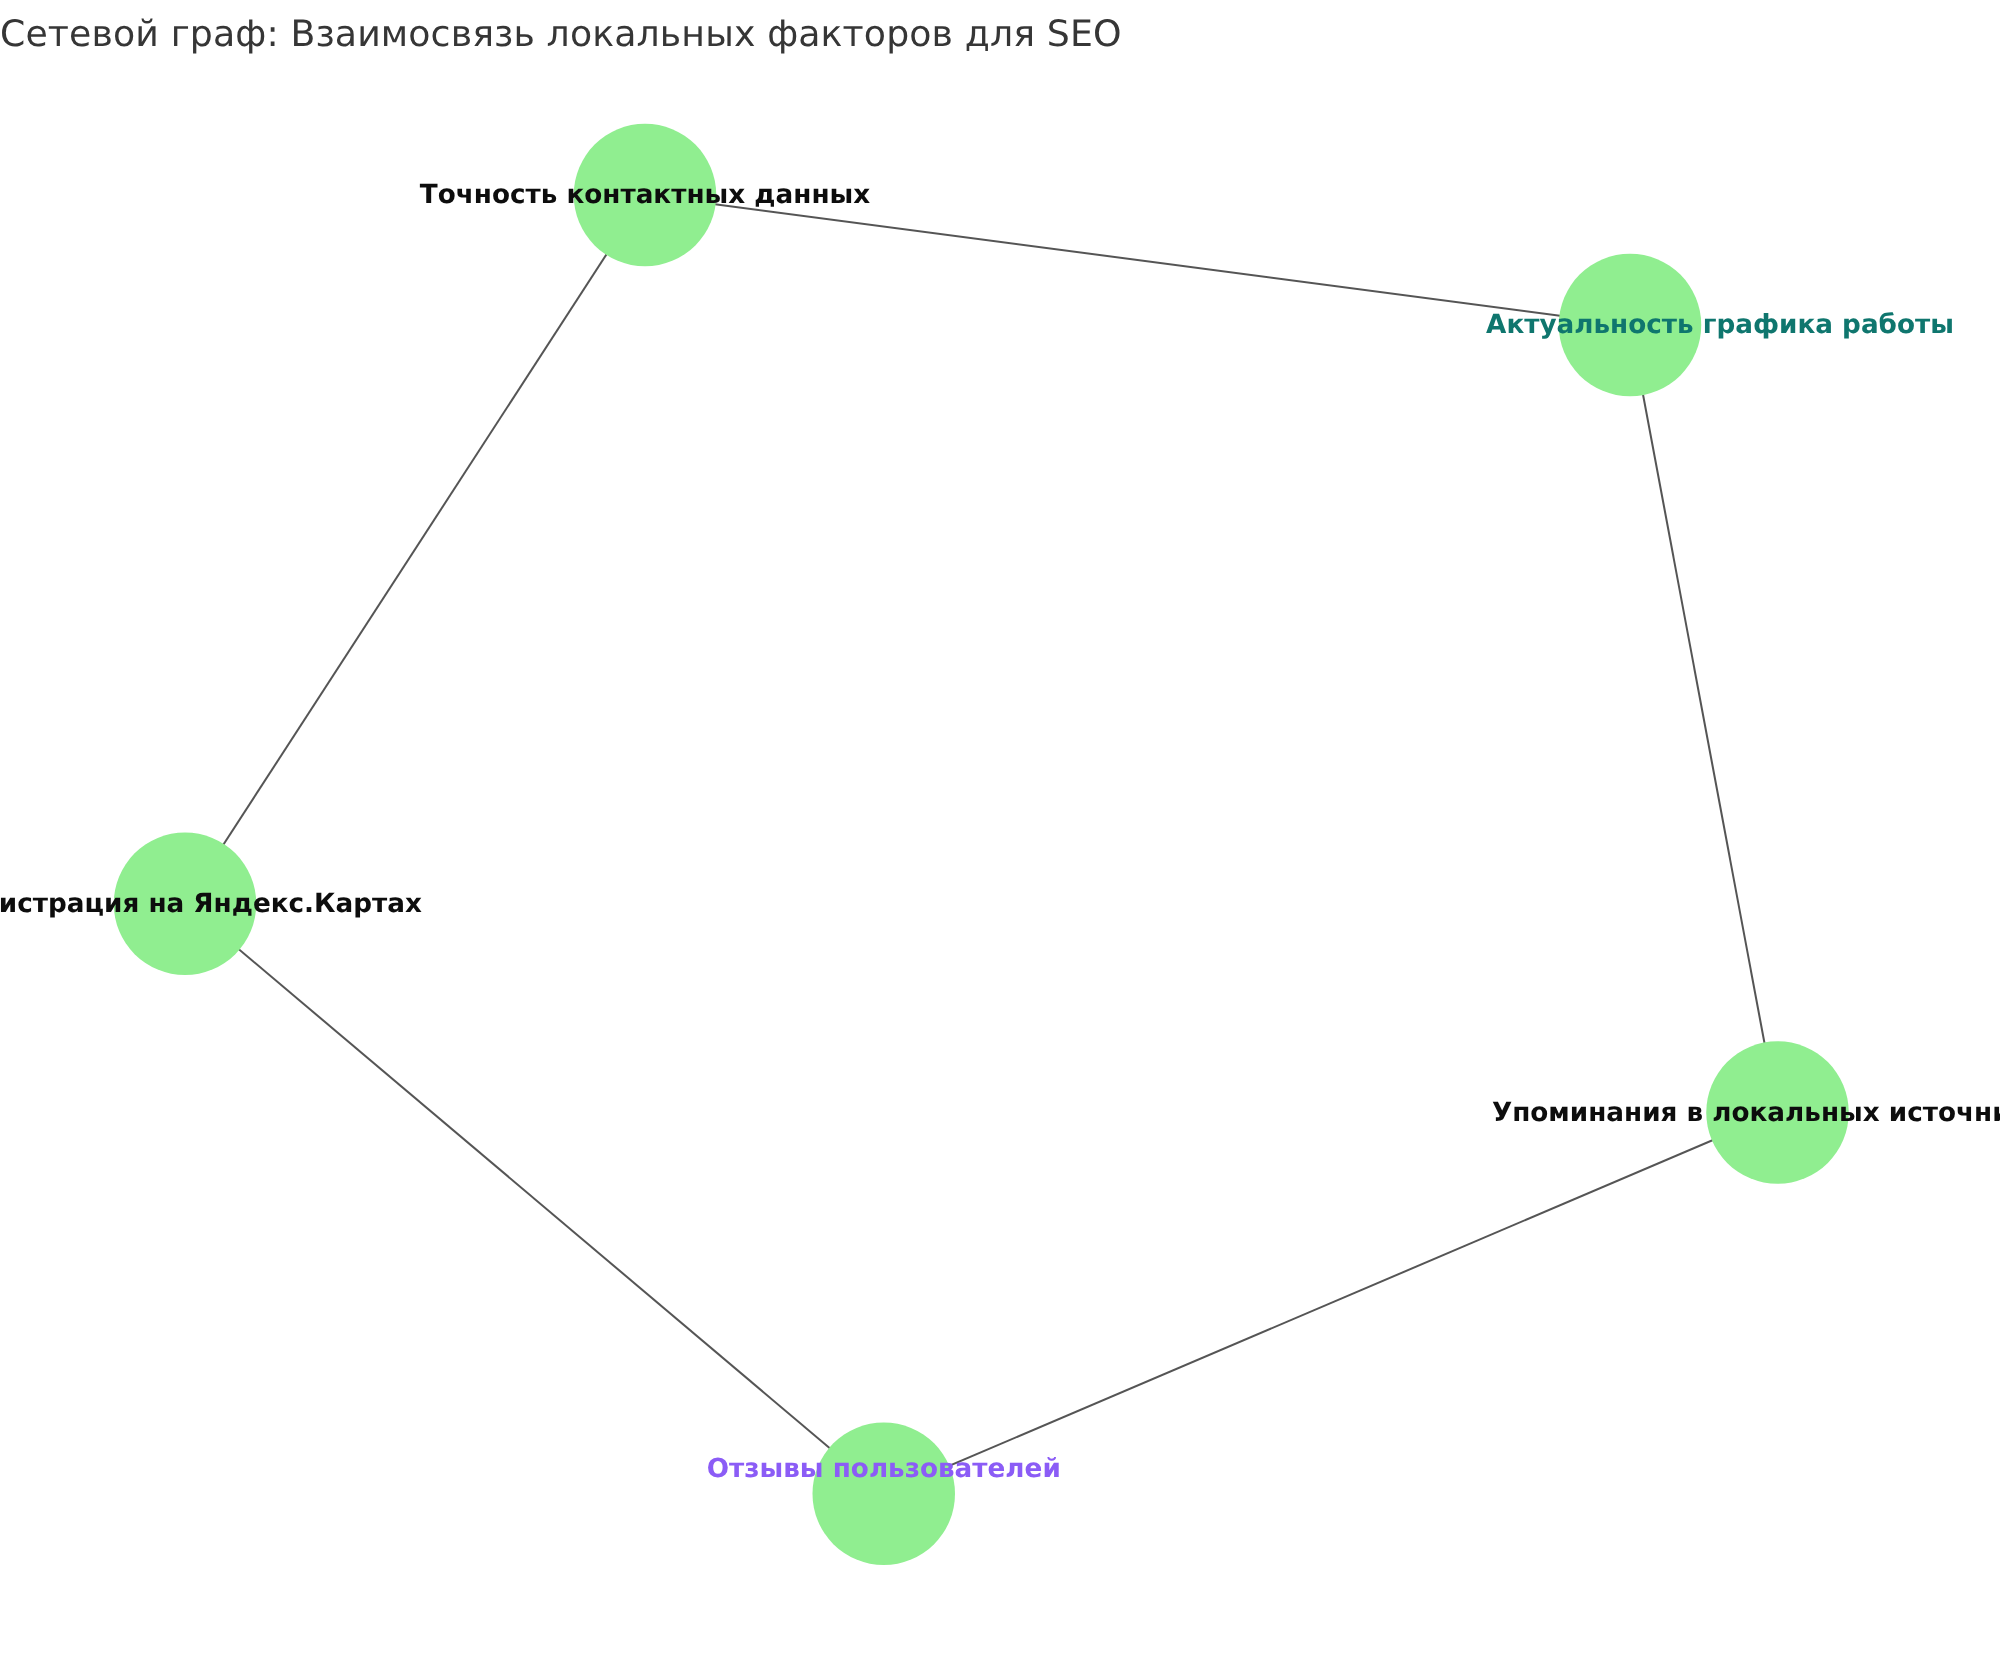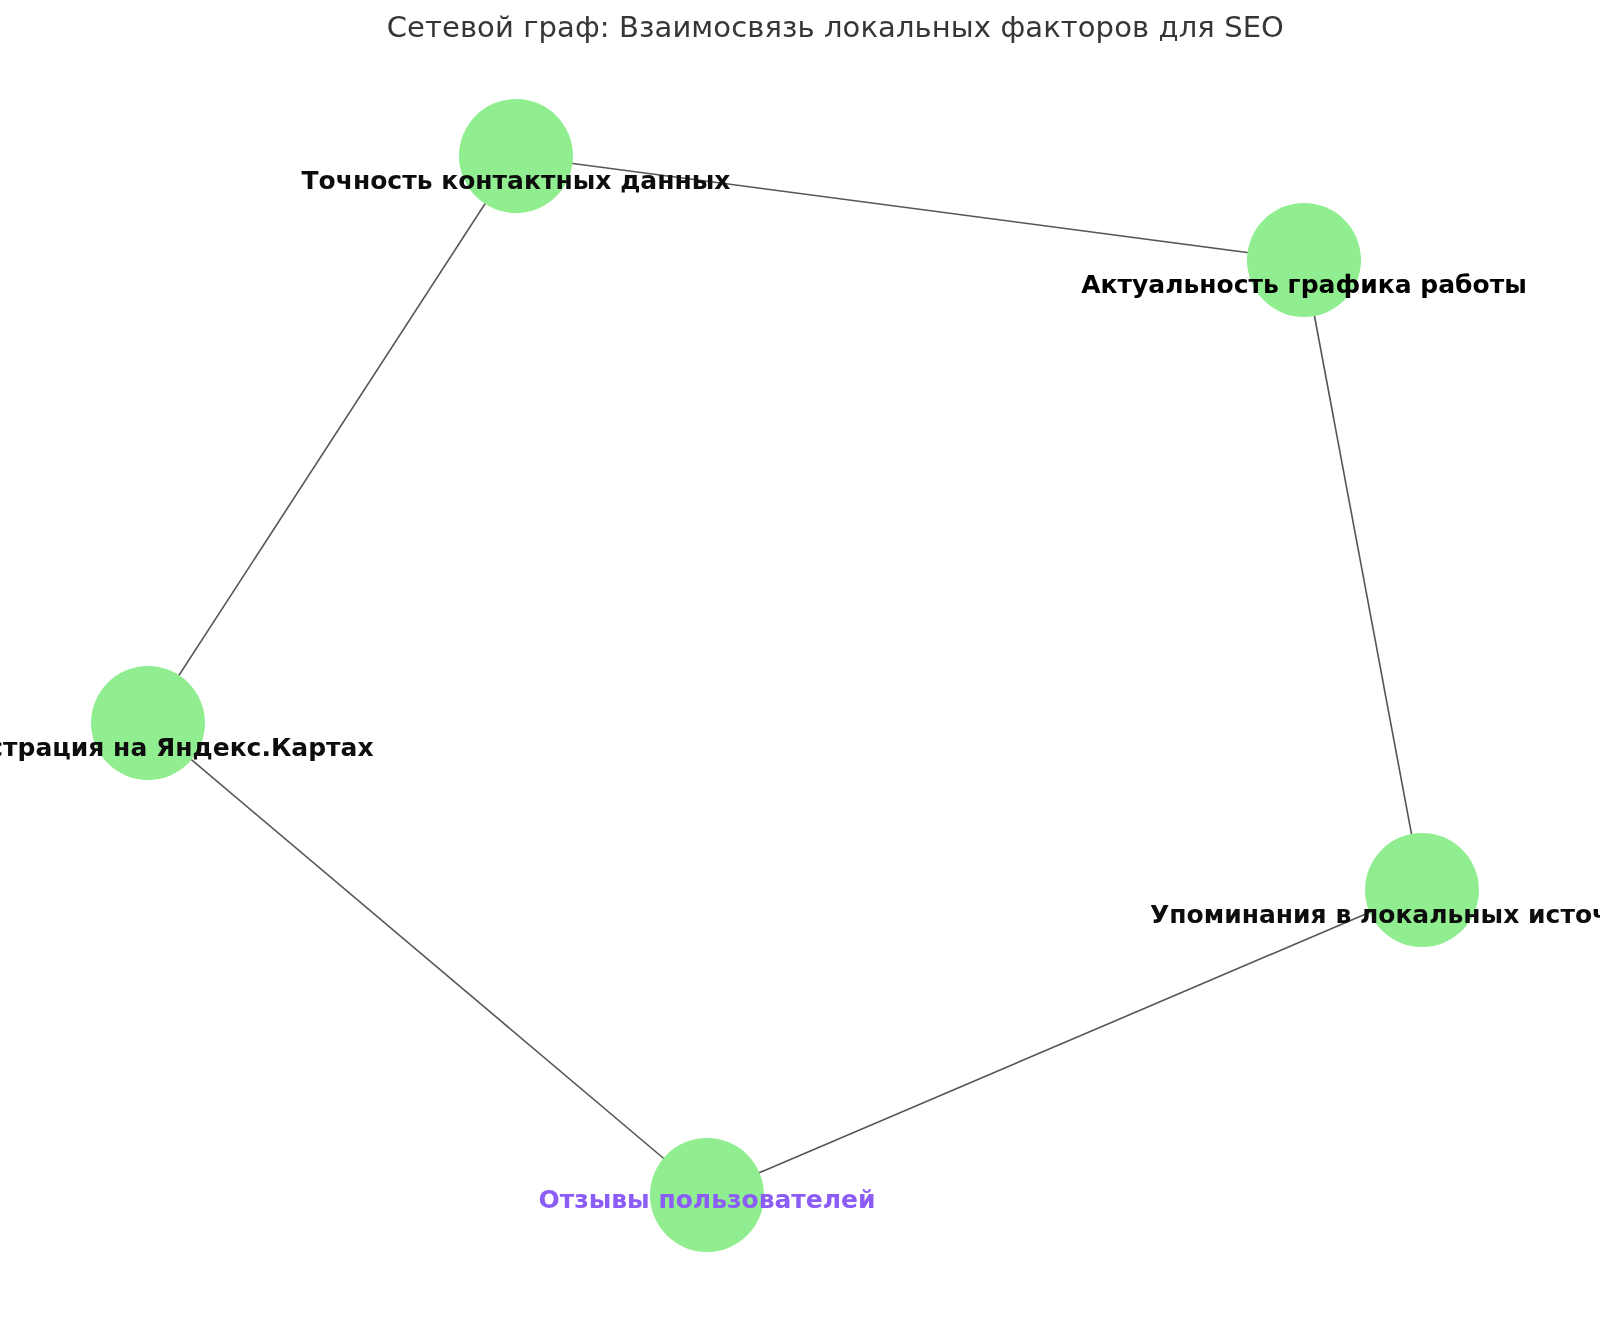--- a/index.html
+++ b/index.html
@@ -14,21 +14,21 @@
     height: 1323px;
     background: #ffffff;
     overflow: hidden;
     font-family: "DejaVu Sans", sans-serif;
   }
   #graph-title {
     position: absolute;
     left: 0;
     top: 10px;
     width: 1284px;
-    text-align: right;
+    text-align: left;
     font-family: "DejaVu Sans", sans-serif;
     font-size: 29px;
     font-weight: 400;
     color: #363636;
     letter-spacing: 0.1px;
     white-space: nowrap;
   }
   #edge-layer {
     position: absolute;
     left: 0;
@@ -40,27 +40,26 @@
   .graph-node {
     position: absolute;
     z-index: 2;
     border-radius: 50%;
     background: #90ee90;
   }
   .node-label {
     position: absolute;
     z-index: 3;
     font-family: "DejaVu Sans", sans-serif;
-    font-size: 25px;
+    font-size: 21px;
     font-weight: bold;
     color: #0d0d0d;
     white-space: nowrap;
     line-height: 1;
     transform: translate(-50%, -50%);
-    margin-top: 24px;
   }
 </style>
 </head>
 <body>
 
 <div id="canvas">
 
   <div id="graph-title">Сетевой граф: Взаимосвязь локальных факторов для SEO</div>
 
   <svg id="edge-layer" viewBox="0 0 1600 1323" preserveAspectRatio="none" xmlns="http://www.w3.org/2000/svg">
@@ -71,19 +70,19 @@
       <line x1="148" y1="723" x2="516" y2="156" stroke="#555555" stroke-width="1.6"></line>
     </svg>
 
   <div id="node-layer">
       <div class="graph-node" style="left: 459px; top: 99px; width: 114px; height: 114px; background: rgb(144, 238, 144);"></div>
       <div class="graph-node" style="left: 1247px; top: 203px; width: 114px; height: 114px; background: rgb(144, 238, 144);"></div>
       <div class="graph-node" style="left: 1365px; top: 833px; width: 114px; height: 114px; background: rgb(144, 238, 144);"></div>
       <div class="graph-node" style="left: 650px; top: 1138px; width: 114px; height: 114px; background: rgb(144, 238, 144);"></div>
       <div class="graph-node" style="left: 91px; top: 666px; width: 114px; height: 114px; background: rgb(144, 238, 144);"></div>
       <div class="node-label" style="left: 516px; top: 156px; color: rgb(13, 13, 13);">Точность контактных данных</div>
-      <div class="node-label" style="left: 1304px; top: 260px; color: #000000;">Актуальность графика работы</div>
+      <div class="node-label" style="left: 1376px; top: 260px; color: #0f766e;">Актуальность графика работы</div>
       <div class="node-label" style="left: 1422px; top: 890px; color: rgb(13, 13, 13);">Упоминания в локальных источниках</div>
       <div class="node-label" style="left: 707px; top: 1175px; color: #8b5cf6;">Отзывы пользователей</div>
       <div class="node-label" style="left: 148px; top: 723px; color: rgb(13, 13, 13);">Регистрация на Яндекс.Картах</div>
     </div>
 
 </div>
 
 </body></html>

